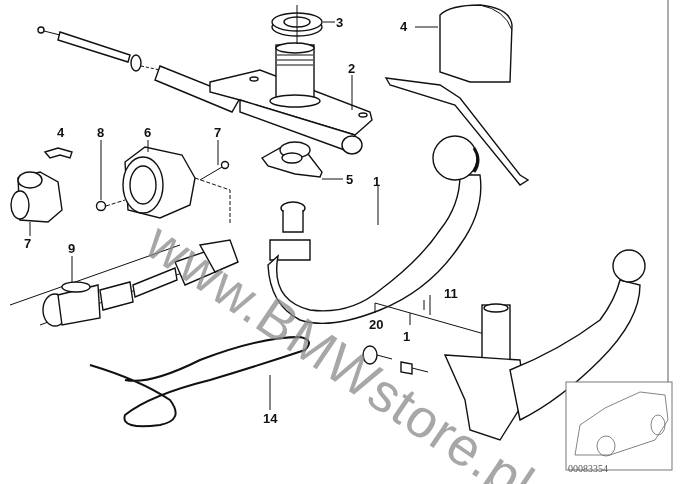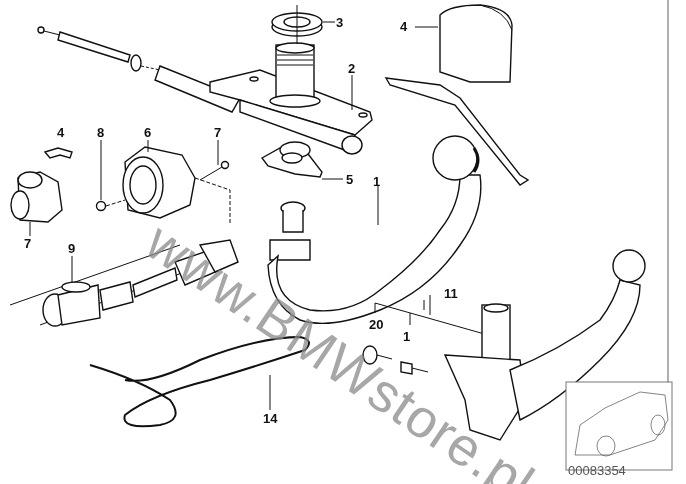--- a/index.html
+++ b/index.html
@@ -1,20 +1,20 @@
 <!DOCTYPE html>
 <html><head>
 <meta charset="utf-8">
 <style>
   html,body{margin:0;padding:0;background:#fff;}
   #stage{position:relative;width:686px;height:484px;overflow:hidden;background:#fff;font-family:"Liberation Sans",sans-serif;}
   svg{position:absolute;left:0;top:0;}
   .lbl{position:absolute;font-family:"Liberation Sans",sans-serif;font-weight:bold;font-size:13px;color:#111;line-height:1;}
   .wm{position:absolute;left:170px;top:210px;font-family:"Liberation Sans",sans-serif;font-size:54px;color:#8a8a8a;opacity:.75;transform:rotate(34deg);transform-origin:left top;white-space:nowrap;letter-spacing:1px;}
-  .code{position:absolute;left:568px;top:463px;font-family:Liberation Sans, sans-serif;font-size:13px;color:#555;}
+  .code{position:absolute;left:568px;top:463px;font-family:Liberation Serif, serif;font-size:10px;color:#555;}
   .part{fill:#fff;stroke:#111;stroke-width:1.4;}
   .ln{fill:none;stroke:#111;stroke-width:1;}
   .thk{fill:none;stroke:#111;stroke-width:3;}
 </style>
 </head>
 <body>
 
 <div id="stage">
   <svg width="686" height="484" viewBox="0 0 686 484">
 

